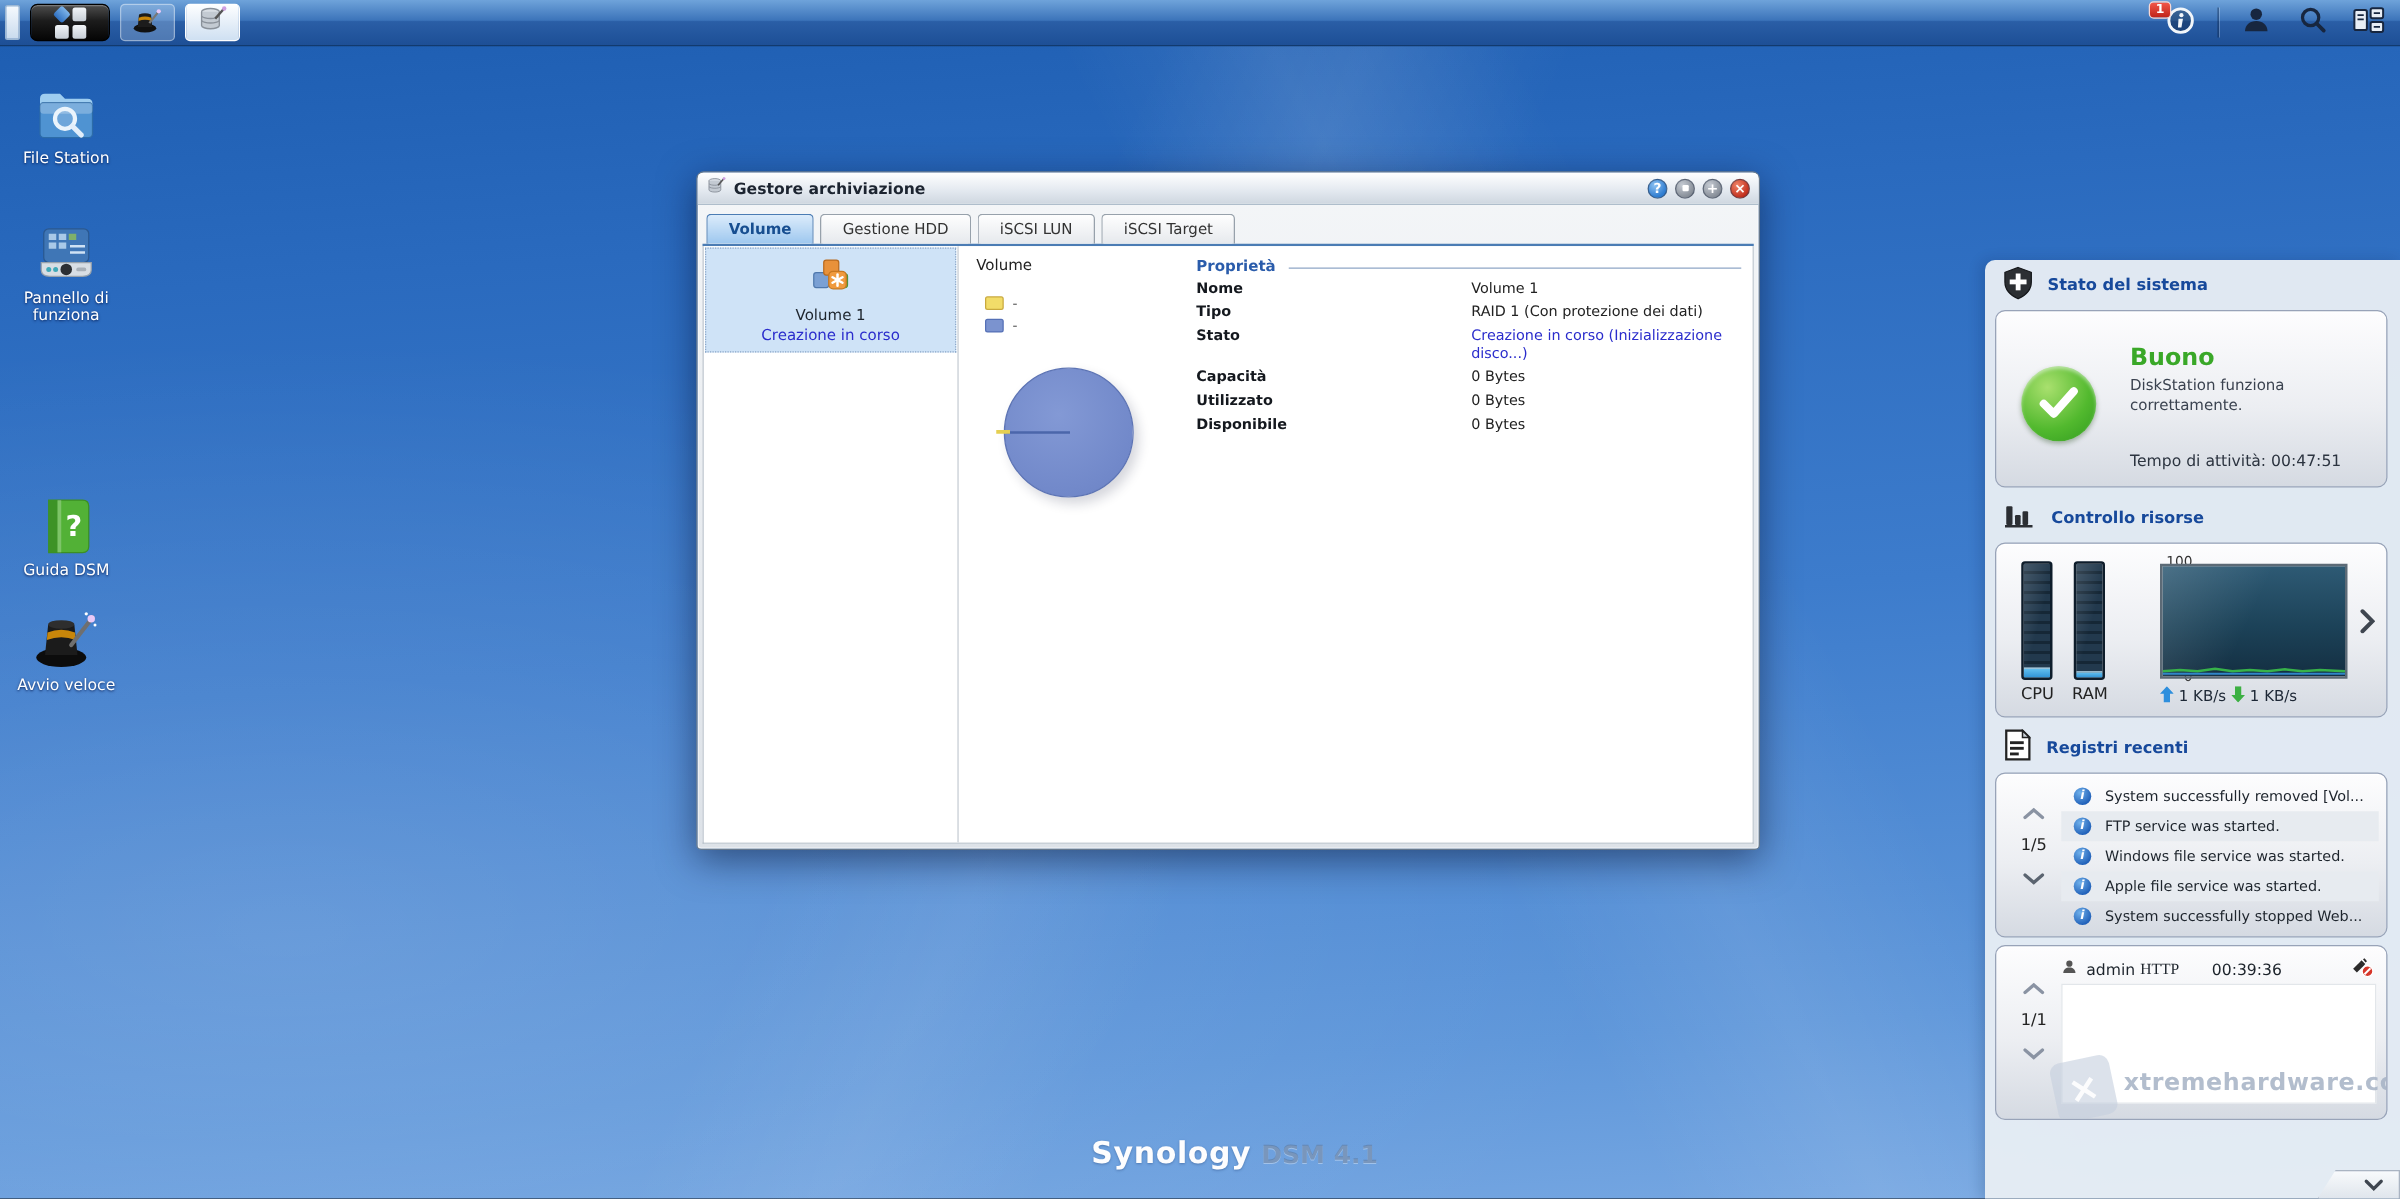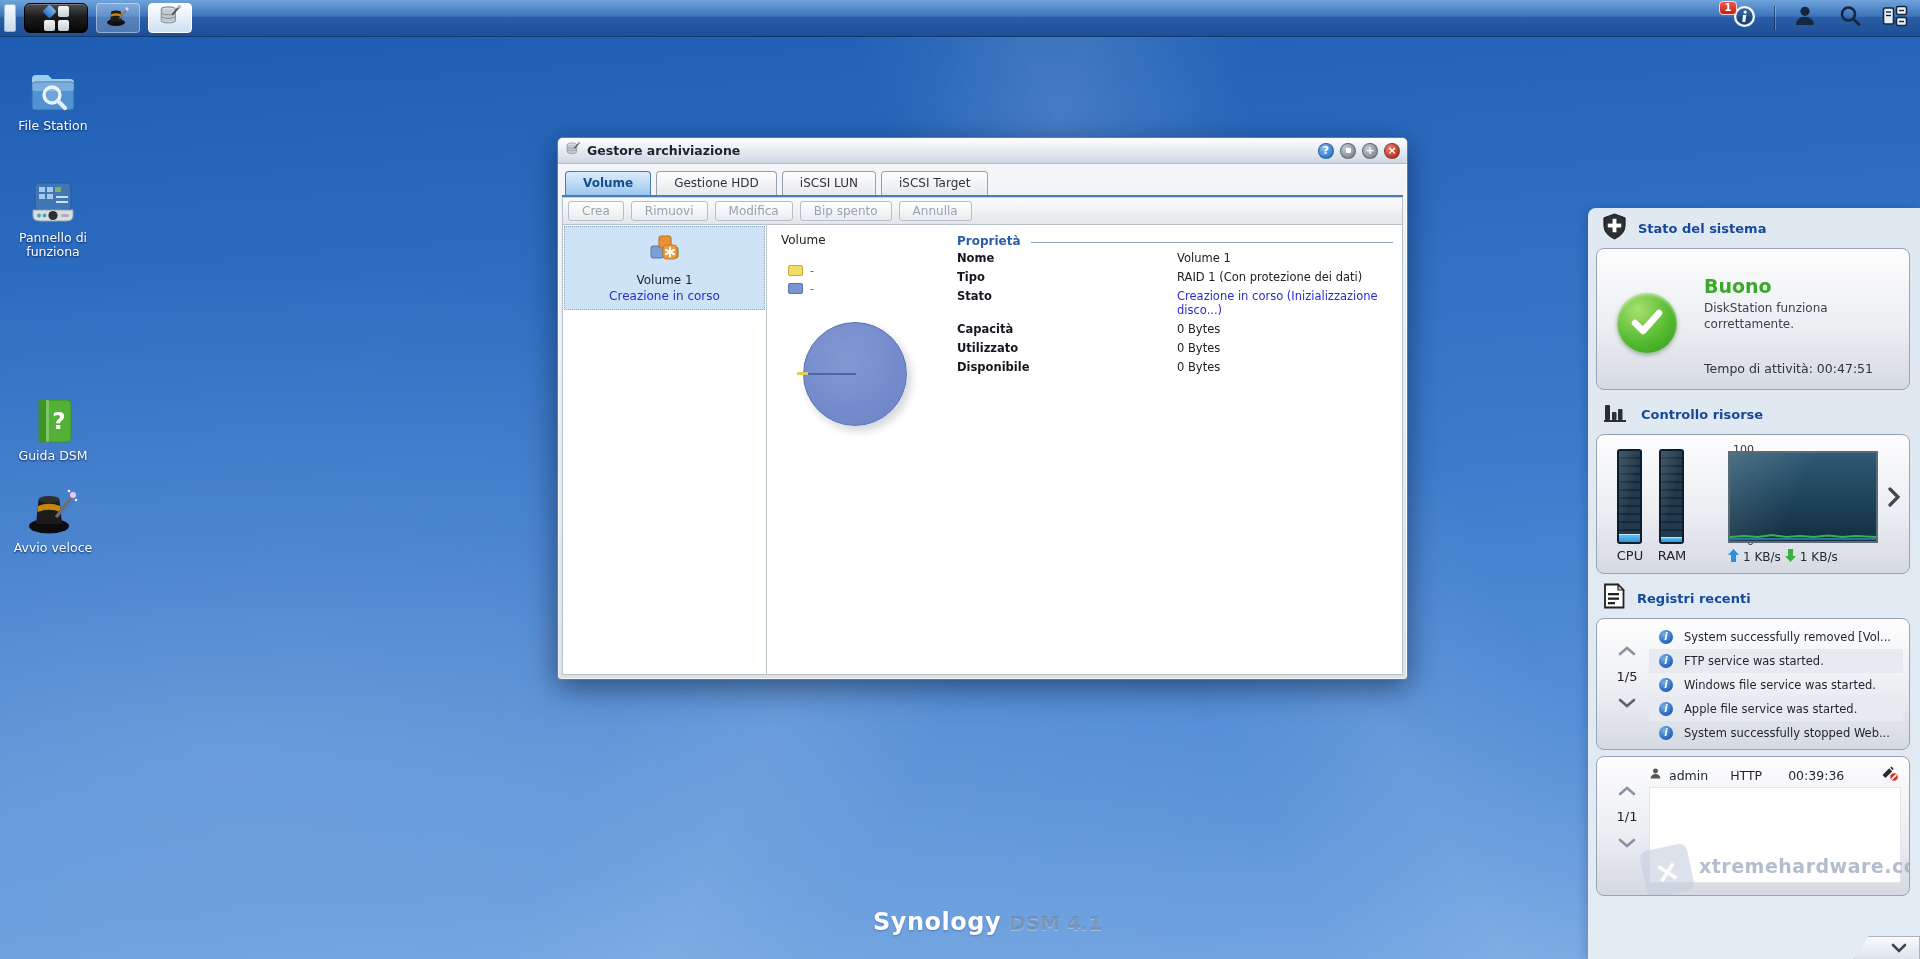--- a/index.html
+++ b/index.html
@@ -154,21 +154,21 @@
   .log-row { display:flex; align-items:center; gap:11px; height:24px; padding-left:10px;
     font-size:11.5px; color:#1d242c; white-space:nowrap; overflow:hidden; }
   .log-row.alt { background:#e7ebf0; }
   .info-ic { width:14px; height:14px; flex:0 0 14px; border-radius:50%;
     background:radial-gradient(circle at 35% 30%, #6fb0ea, #1f5fb8 75%);
     color:#fff; font-size:10px; font-weight:bold; font-style:italic;
     display:flex; align-items:center; justify-content:center; line-height:14px; }
   .card-conn { height:140px; }
   .conn-row { position:absolute; left:52px; top:8px; right:10px; display:flex; align-items:center;
     font-size:12.5px; color:#1d242c; }
-  .conn-user { margin-left:7px; } .conn-proto { margin-left:22px; } .conn-time { margin-left:26px; }
+  .conn-user { margin-left:7px; } .conn-proto { margin-left:4px;font-family:Liberation Serif, serif; } .conn-time { margin-left:26px; }
   .conn-disc { margin-left:auto; cursor:pointer; }
   .conn-list { position:absolute; left:52px; top:30px; right:8px; bottom:12px; background:#fff;
     border:1px solid #e2e6ea; }
   .xtw-tile { position:absolute; left:46px; top:90px; width:48px; height:48px; border-radius:8px;
     background:rgba(196,207,222,.6); transform:rotate(-12deg);
     display:flex; align-items:center; justify-content:center;
     color:rgba(255,255,255,.9); font-size:30px; font-weight:bold; }
   .xtw-text { position:absolute; left:102px; top:98px; font-size:19px; font-weight:bold;
     color:rgba(165,177,196,.85); letter-spacing:.5px; }
   .sb-collapse { position:absolute; right:0; bottom:0; width:66px; height:23px;
@@ -346,27 +346,20 @@
       <span class="wc wc-max">+</span>
       <span class="wc wc-close">×</span>
     </div>
     <div class="win-body">
       <div class="tabstrip">
         <span class="tab active">Volume</span>
         <span class="tab">Gestione HDD</span>
         <span class="tab">iSCSI LUN</span>
         <span class="tab">iSCSI Target</span>
       </div>
-      <div class="toolbar">
-        <span class="tbtn">Crea</span>
-        <span class="tbtn">Rimuovi</span>
-        <span class="tbtn">Modifica</span>
-        <span class="tbtn">Bip spento</span>
-        <span class="tbtn">Annulla</span>
-      </div>
       <div class="content">
         <div class="list-panel">
           <div class="vol-item">
             <div>
               <svg width="34" height="32" viewBox="0 0 34 32">
                 <rect x="3" y="12" width="12" height="12" rx="2" fill="#7aa0d4" stroke="#4f78ad"></rect>
                 <rect x="11" y="2" width="12" height="12" rx="2" fill="#e8913a" stroke="#b86a1e"></rect>
                 <rect x="19" y="13" width="11" height="11" rx="2" fill="#7cb845" stroke="#55913a"></rect>
                 <rect x="15" y="11" width="14" height="14" rx="3.5" fill="#f09a3e" stroke="#c87820"></rect>
                 <g stroke="#fff" stroke-width="2" stroke-linecap="round">

